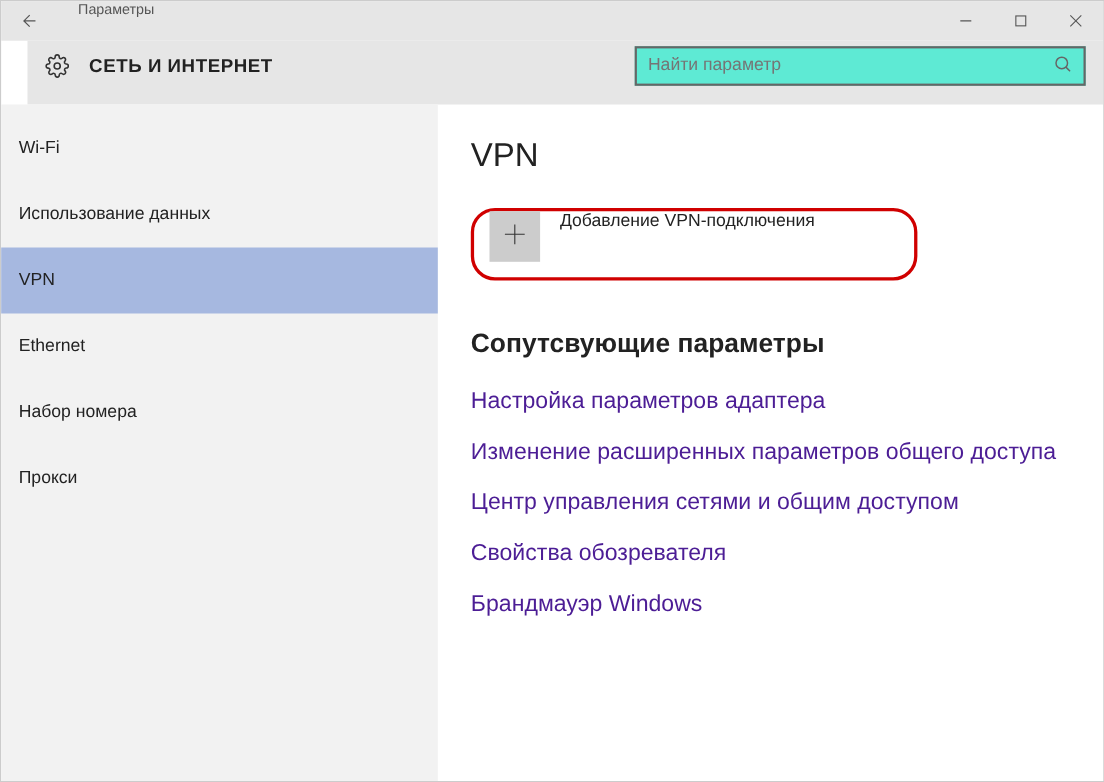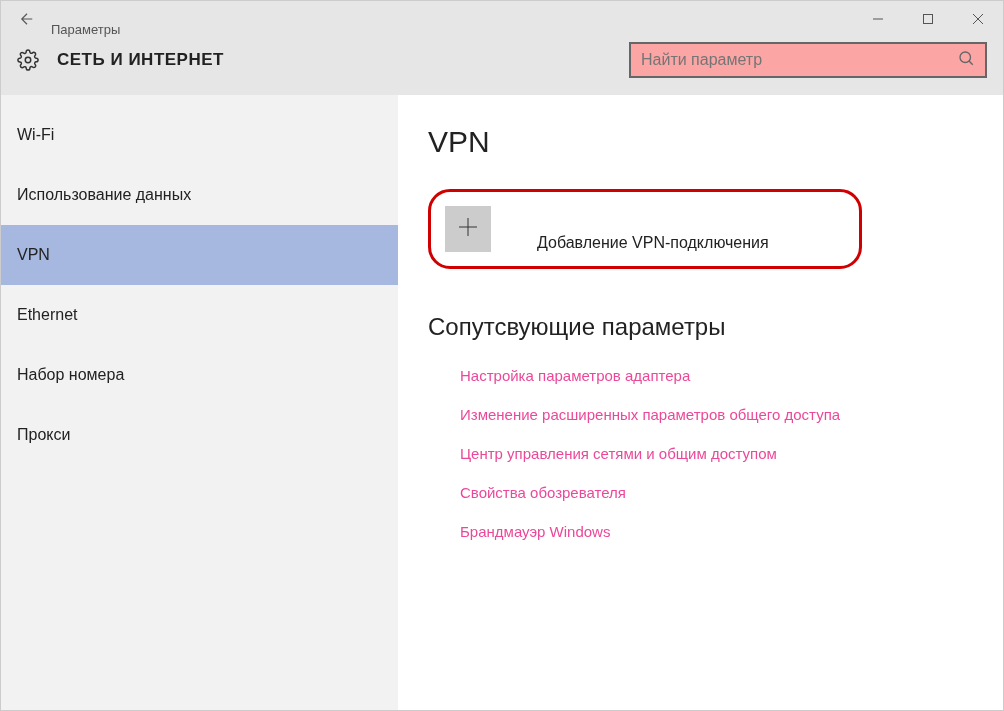--- a/index.html
+++ b/index.html
@@ -1,46 +1,46 @@
 <!DOCTYPE html>
 <html><head>
   <meta charset="utf-8">
   <style>
     * { box-sizing: border-box; margin: 0; padding: 0; font-family: 'Segoe UI', Tahoma, sans-serif; }
     body { width: 1004px; height: 711px; background: #fff; overflow: hidden; border: 1px solid #ccc; }
     
-    .titlebar { height: 36px; background: #e6e6e6; display: flex; align-items: flex-end; padding-left: 8px; }
+    .titlebar { height: 36px; background: #e6e6e6; display: flex; align-items: flex-start; padding-left: 8px; gap: 20px; }
     .titlebar-back { width: 36px; height: 36px; display: flex; align-items: center; justify-content: center; color: #555; }
     .titlebar-title { font-size: 13px; color: #555; margin-left: 6px; flex: 1; }
     .titlebar-controls { display: flex; height: 36px; }
     .titlebar-btn { width: 50px; display: flex; align-items: center; justify-content: center; color: #555; }
     
-    .header { height: 58px; background: #e6e6e6; display: flex; align-items: center; padding: 0 16px 12px 16px; }
+    .header { height: 58px; background: #e6e6e6; display: flex; align-items: center; padding: 0 16px 12px 16px; margin-left: 24px; }
     .gear { width: 22px; height: 22px; display: flex; align-items: center; justify-content: center; margin-right: 18px; }
     .header-title { font-size: 17px; font-weight: 600; color: #222; letter-spacing: 0.5px; flex: 1; }
-    .search-box { width: 358px; height: 36px; border: 2px solid #666; background: #fca5a5; display: flex; align-items: center; padding: 0 10px; }
+    .search-box { width: 410px; height: 36px; border: 2px solid #666; background: #5eead4; display: flex; align-items: center; padding: 0 10px; }
     .search-input { flex: 1; border: none; outline: none; font-size: 16px; color: #666; background: transparent; }
     .search-icon { color: #666; }
     
     .content { display: flex; height: calc(100% - 94px); }
     
     .sidebar { width: 397px; background: #f2f2f2; padding-top: 10px; }
     .sidebar-item { height: 60px; display: flex; align-items: center; padding-left: 16px; font-size: 16px; color: #222; cursor: default; }
     .sidebar-item.active { background: #a6b8e0; }
     
     .main { flex: 1; padding: 30px 30px 30px 30px; }
     .page-title { font-size: 30px; font-weight: 300; color: #222; margin-bottom: 30px; }
     
-    .add-row { display: flex; align-items: flex-end; border: 3px solid #d00000; border-radius: 22px; padding: 14px 90px 14px 14px; margin-bottom: 44px; width: fit-content; min-width: 370px; gap: 28px; }
+    .add-row { display: flex; align-items: flex-start; border: 3px solid #d00000; border-radius: 22px; padding: 0 90px 14px 14px; margin-bottom: 44px; width: fit-content; min-width: 370px; }
     .add-icon-box { width: 46px; height: 46px; background: #ccc; display: flex; align-items: center; justify-content: center; margin-right: 18px; }
     .add-plus { font-size: 26px; font-weight: 300; color: #333; line-height: 1; }
     .add-label { font-size: 16px; color: #222; }
     
-    .section-title { font-size: 24px; font-weight: 400; color: #222; margin-bottom: 26px; }
-    .link-item { display: block; font-size: 15px; color: #ec4899; margin-bottom: 22px; cursor: default; margin-left: 32px; }
+    .section-title { font-size: 24px; font-weight: 700; color: #222; margin-bottom: 26px; }
+    .link-item { display: block; font-size: 21px; color: #4c1d95; margin-bottom: 22px; cursor: default; }
   </style>
 </head>
 <body>
 
 <div class="titlebar">
   <div class="titlebar-back">
     <svg width="18" height="18" viewBox="0 0 24 24" fill="none" stroke="currentColor" stroke-width="1.5">
         <path d="M19 12H5M12 19l-7-7 7-7"></path>
       </svg>
   </div>

